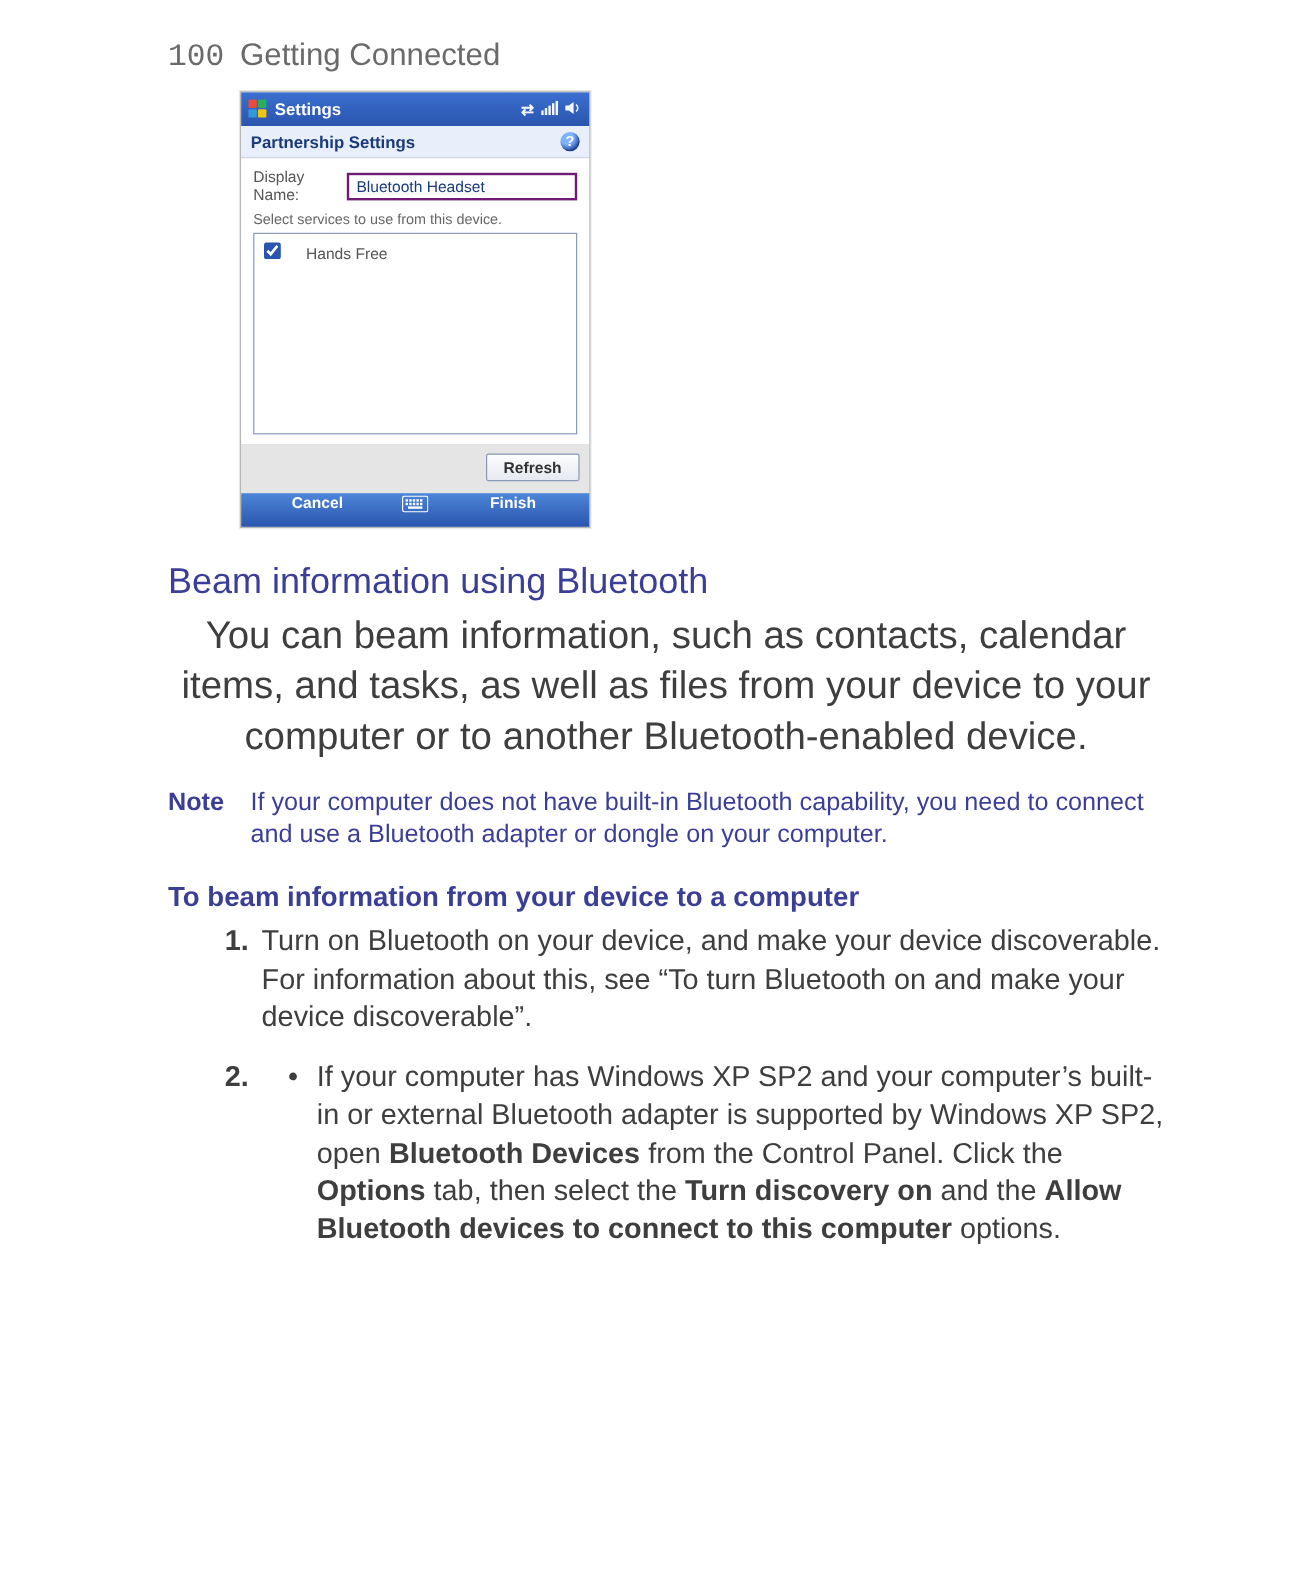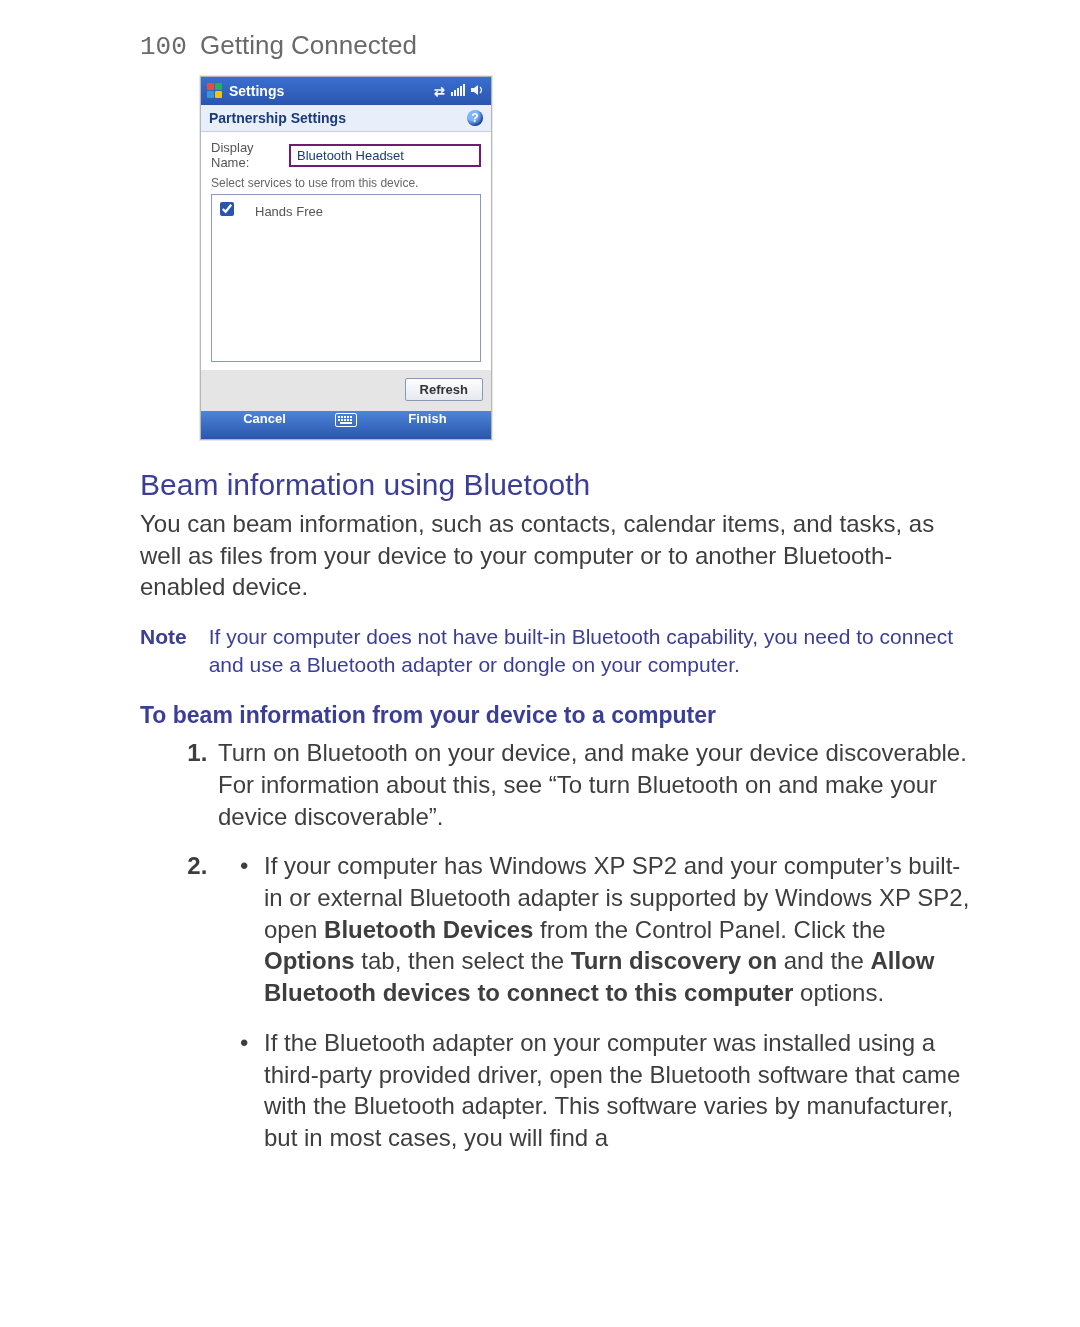--- a/index.html
+++ b/index.html
@@ -141,24 +141,25 @@
   .device .bottombar .kbd svg { vertical-align: middle; }
 
   
   h2.section {
     color: #3b3e96;
     font-size: 30px;
     font-weight: normal;
     margin: 0 0 6px 0;
   }
   p.body {
-    font-size: 24px;
+    font-size: 32px;
     line-height: 1.32;
     color: #3e3e3e;
     margin: 0 0 20px 0;
+    text-align: center;
   }
   .note {
     display: flex;
     gap: 22px;
     font-size: 21px;
     color: #3b3e96;
     margin: 0 0 24px 0;
     line-height: 1.32;
   }
   .note .note-label { font-weight: bold; white-space: nowrap; }
@@ -298,18 +299,17 @@
 
   <h3 class="subsection">To beam information from your device to a computer</h3>
 
   <ol class="steps">
     <li>Turn on Bluetooth on your device, and make your device discoverable. For information about this, see “To turn Bluetooth on and make your device discoverable”.</li>
     <li>
       <ul class="bullets">
         <li>
           <span>If your computer has Windows XP SP2 and your computer’s built-in or external Bluetooth adapter is supported by Windows XP SP2, open </span><span class="b">Bluetooth Devices</span><span> from the Control Panel. Click the </span><span class="b">Options</span><span> tab, then select the </span><span class="b">Turn discovery on</span><span> and the </span><span class="b">Allow Bluetooth devices to connect to this computer</span><span> options.</span>
         </li>
-        <li>If the Bluetooth adapter on your computer was installed using a third-party provided driver, open the Bluetooth software that came with the Bluetooth adapter. This software varies by manufacturer, but in most cases, you will find a</li>
       </ul>
     </li>
   </ol>
 
 </div>
 
 </body></html>

